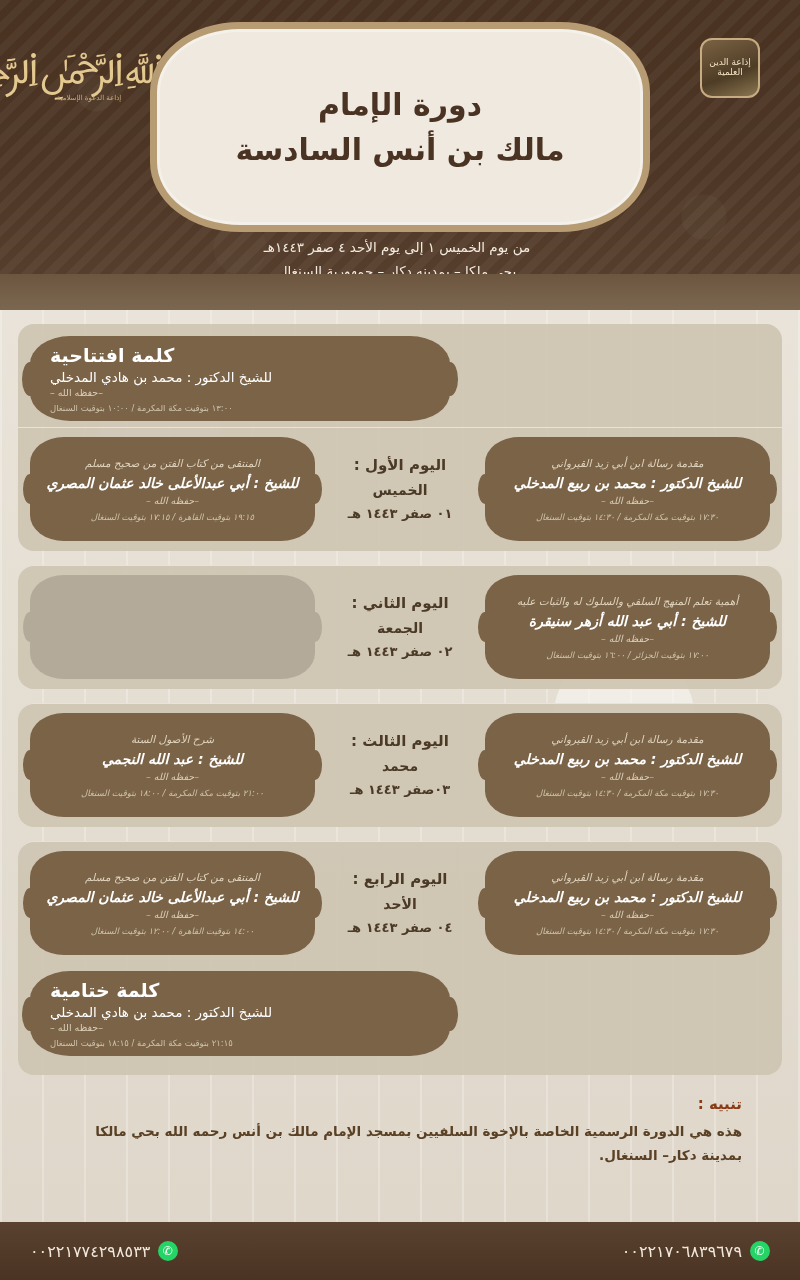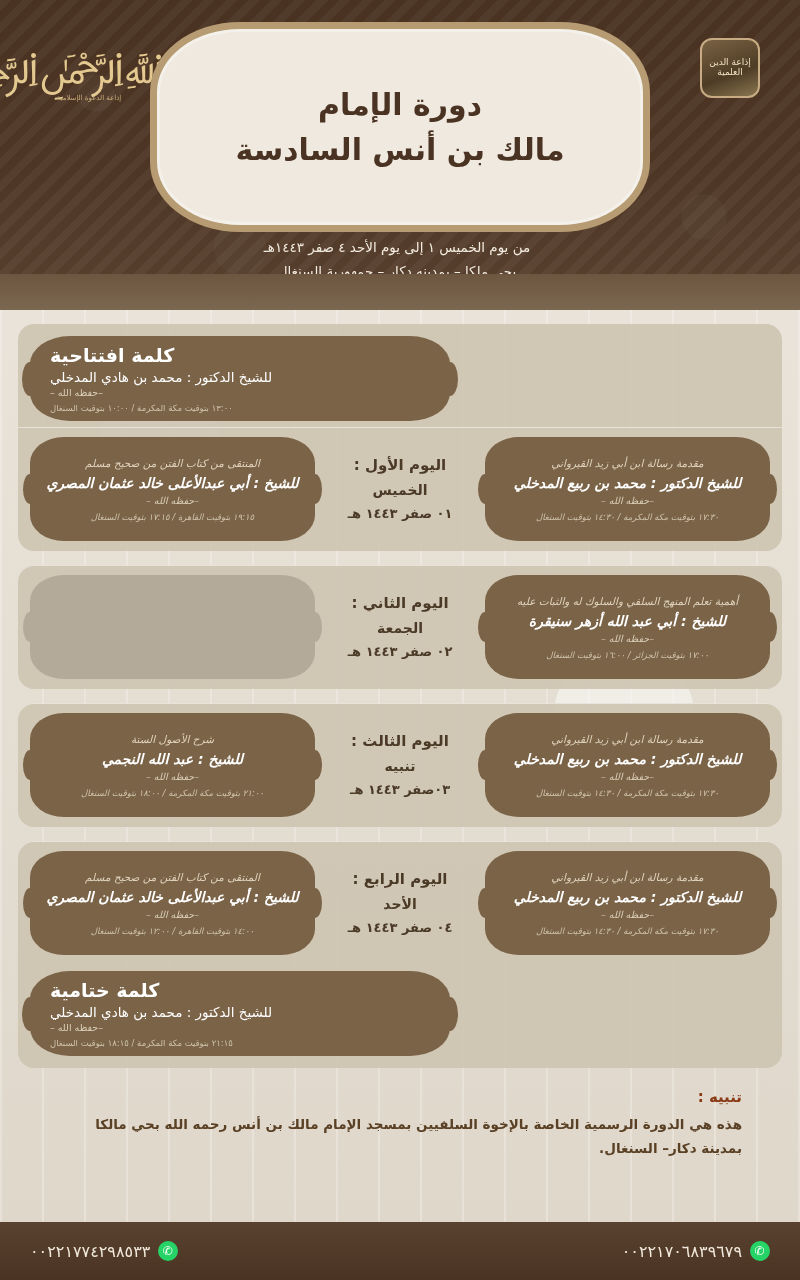--- a/index.html
+++ b/index.html
@@ -270,21 +270,21 @@
 
   <div class="row">
     <div class="card">
       <div class="topic">مقدمة رسالة ابن أبي زيد القيرواني</div>
       <div class="sheikh">للشيخ الدكتور : محمد بن ربيع المدخلي</div>
       <div class="dua">–حفظه الله –</div>
       <div class="times">١٧:٣٠ بتوقيت مكة المكرمة / ١٤:٣٠ بتوقيت السنغال</div>
     </div>
     <div class="daycol">
       <div class="d1">اليوم الثالث :</div>
-      <div class="d2">تنبيه</div>
+      <div class="d2">محمد</div>
       <div class="d3">٠٣صفر ١٤٤٣ هـ</div>
     </div>
     <div class="card">
       <div class="topic">شرح الأصول الستة</div>
       <div class="sheikh">للشيخ : عبد الله النجمي</div>
       <div class="dua">–حفظه الله –</div>
       <div class="times">٢١:٠٠ بتوقيت مكة المكرمة / ١٨:٠٠ بتوقيت السنغال</div>
     </div>
   </div>
 
@@ -301,21 +301,21 @@
       <div class="d3">٠٤ صفر ١٤٤٣ هـ</div>
     </div>
     <div class="card">
       <div class="topic">المنتقى من كتاب الفتن من صحيح مسلم</div>
       <div class="sheikh">للشيخ : أبي عبدالأعلى خالد عثمان المصري</div>
       <div class="dua">–حفظه الله –</div>
       <div class="times">١٤:٠٠ بتوقيت القاهرة / ١٢:٠٠ بتوقيت السنغال</div>
     </div>
   </div>
 
-  <div class="banner-row" style="border-radius:0 0 16px 16px;padding:6px 12px 12px 12px;margin-bottom:10px;">
+  <div class="banner-row" style="border-radius:0 0 16px 16px;padding:6px 12px 19px 12px;margin-bottom:10px;">
     <div class="banner-card">
       <div class="title">كلمة ختامية</div>
       <div class="sheikh">للشيخ الدكتور : محمد بن هادي المدخلي</div>
       <div class="dua">–حفظه الله –</div>
       <div class="times">٢١:١٥ بتوقيت مكة المكرمة / ١٨:١٥ بتوقيت السنغال</div>
     </div>
   </div>
 
   <div class="note">
     <div class="lbl">تنبيه :</div>

